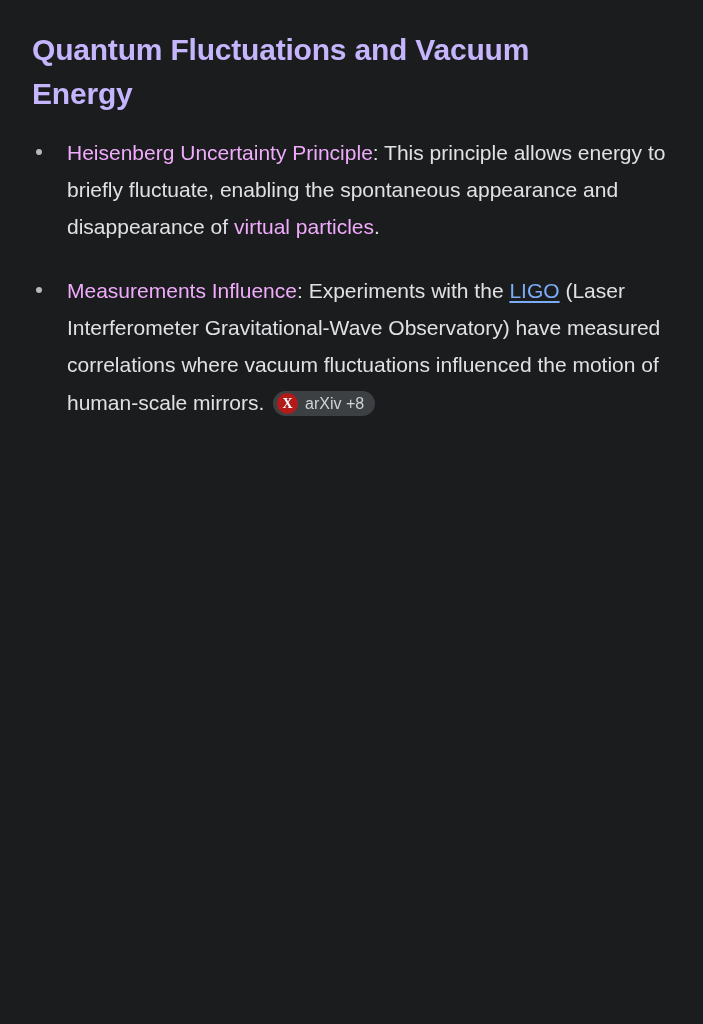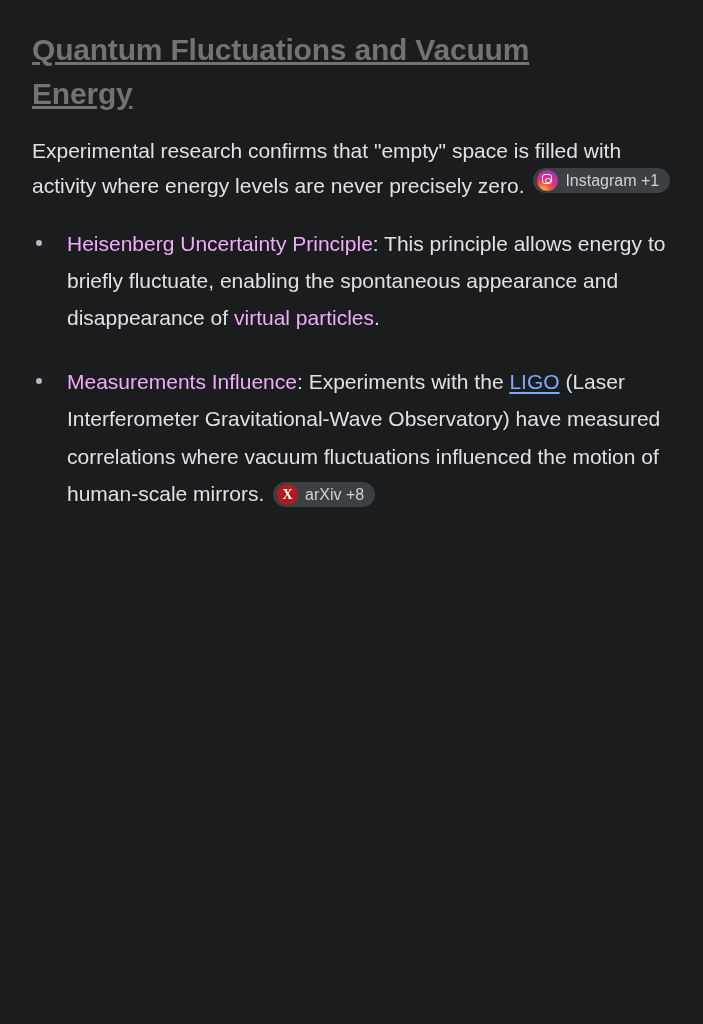--- a/index.html
+++ b/index.html
@@ -20,23 +20,22 @@
     box-sizing: border-box;
     padding: 28px 32px 20px 32px;
     background: #1b1c1d;
   }
   h1.title {
     font-size: 30px;
     line-height: 1.46;
     font-weight: bold;
     letter-spacing: -0.2px;
     margin: 0 0 18px 0;
-    color: #737373;
+    color: #c4b5fd;
     max-width: 560px;
-    text-decoration: underline;
   }
   p.intro {
     font-size: 21px;
     line-height: 1.62;
     margin: 0 0 22px 0;
     color: #dfe1e5;
   }
   ul.bullets {
     list-style: none;
     margin: 0;
@@ -127,27 +126,20 @@
     font-weight: bold;
   }
 </style>
 </head>
 <body>
 
 <div class="page">
 
   <h1 class="title">Quantum Fluctuations and Vacuum Energy</h1>
 
-  <p class="intro">
-    <span>Experimental research confirms that "empty" space is filled with activity where energy levels are never precisely zero.</span>
-    <span class="chip">
-      <span class="chip-ico ico-instagram"></span>
-      <span class="chip-label">Instagram +1</span>
-    </span>
-  </p>
 
   <ul class="bullets">
 
     <li>
       <span class="b">Heisenberg Uncertainty Principle</span><span>: This principle allows energy to briefly fluctuate, enabling the spontaneous appearance and disappearance of </span><span class="b">virtual particles</span><span>.</span>
     </li>
 
 
 
     <li>

